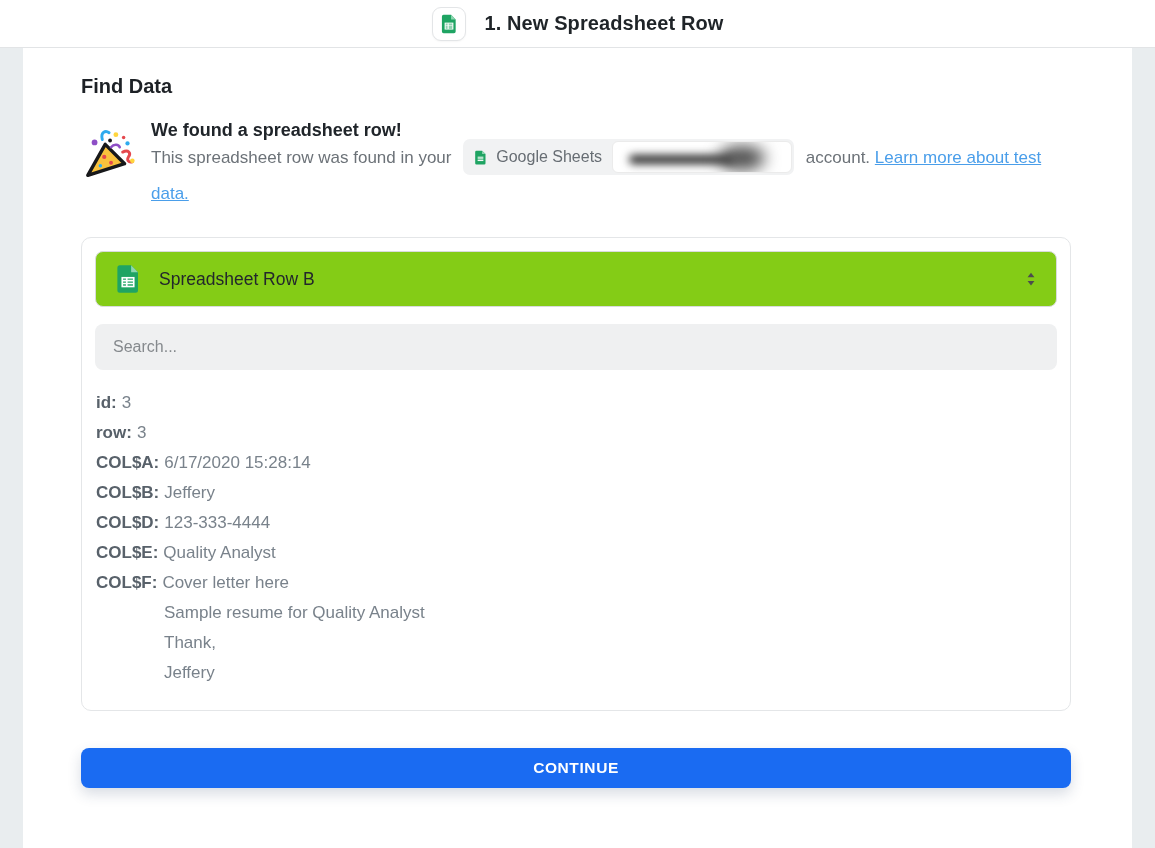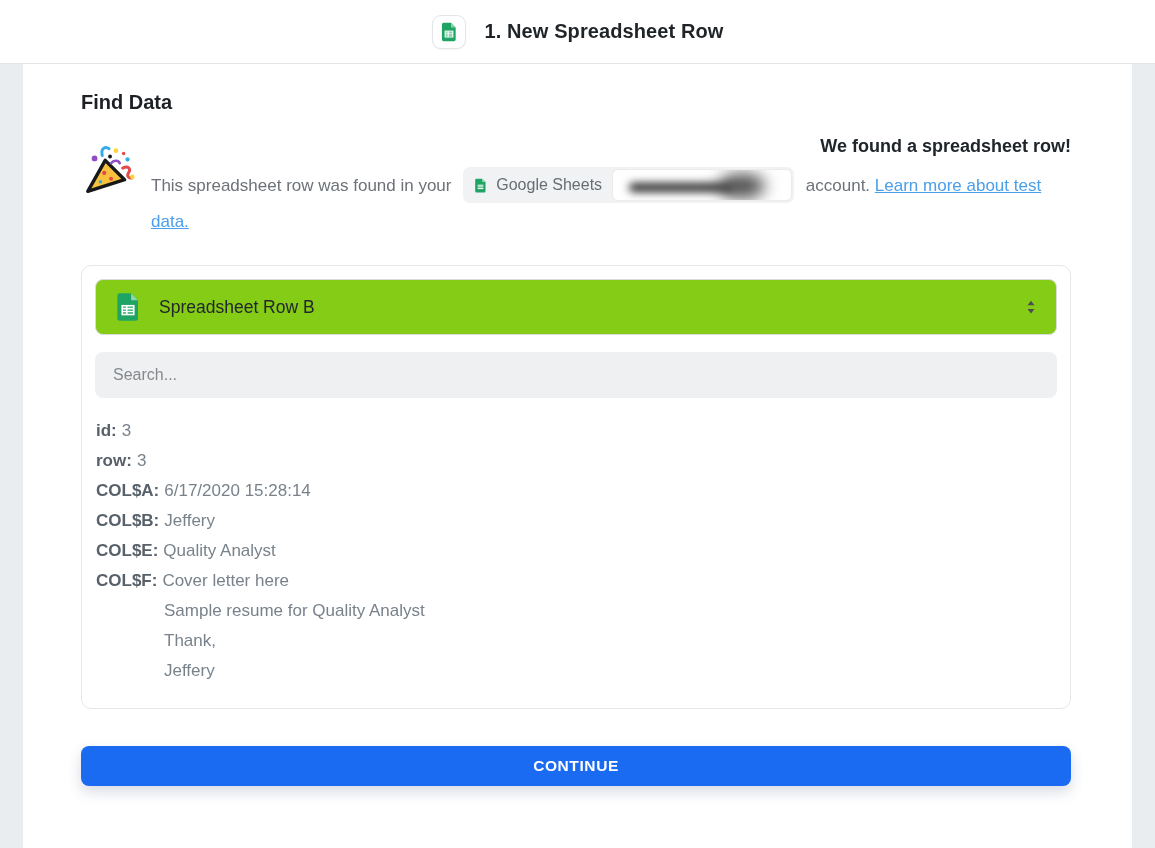--- a/index.html
+++ b/index.html
@@ -6,21 +6,21 @@
   html, body { width: 100%; height: 100%; }
   body {
     font-family: "Liberation Sans", "DejaVu Sans", sans-serif;
     background: #e9edef;
     overflow: hidden;
   }
 
   
   .topbar {
     position: relative;
-    height: 64px;
+    height: 48px;
     background: #ffffff;
     border-bottom: 1px solid #e2e4e6;
     display: flex;
     align-items: center;
     justify-content: center;
     gap: 19px;
     z-index: 5;
   }
   .app-badge {
     width: 34px; height: 34px;
@@ -61,22 +61,21 @@
   .party-icon-wrap {
     width: 70px;
     flex: 0 0 70px;
     padding-top: 4px;
   }
   .found-text { flex: 1; min-width: 0; }
   .found-title {
     font-size: 18px;
     font-weight: 700;
     color: #20252a;
-    margin-bottom: 12px;
-    text-align: right;
+    margin-bottom: 0;
   }
   .found-desc {
     font-size: 17px;
     color: #6c7278;
     line-height: 34px;
     max-width: 900px;
   }
   .account-pill {
     display: inline-flex;
     align-items: center;
@@ -282,20 +281,23 @@
       <div class="field-row">
         <span class="field-label">row:</span><span class="field-value">3</span>
       </div>
       <div class="field-row">
         <span class="field-label">COL$A:</span><span class="field-value">6/17/2020 15:28:14</span>
       </div>
       <div class="field-row">
         <span class="field-label">COL$B:</span><span class="field-value">Jeffery</span>
       </div>
       <div class="field-row">
+        <span class="field-label">COL$D:</span><span class="field-value">123-333-4444</span>
+      </div>
+      <div class="field-row">
         <span class="field-label">COL$E:</span><span class="field-value">Quality Analyst</span>
       </div>
       <div class="field-row">
         <span class="field-label">COL$F:</span><span class="field-value">Cover letter here</span>
       </div>
       <div class="extra-line">Sample resume for Quality Analyst</div>
       <div class="extra-line">Thank,</div>
       <div class="extra-line">Jeffery</div>
     </div>
   </div>

